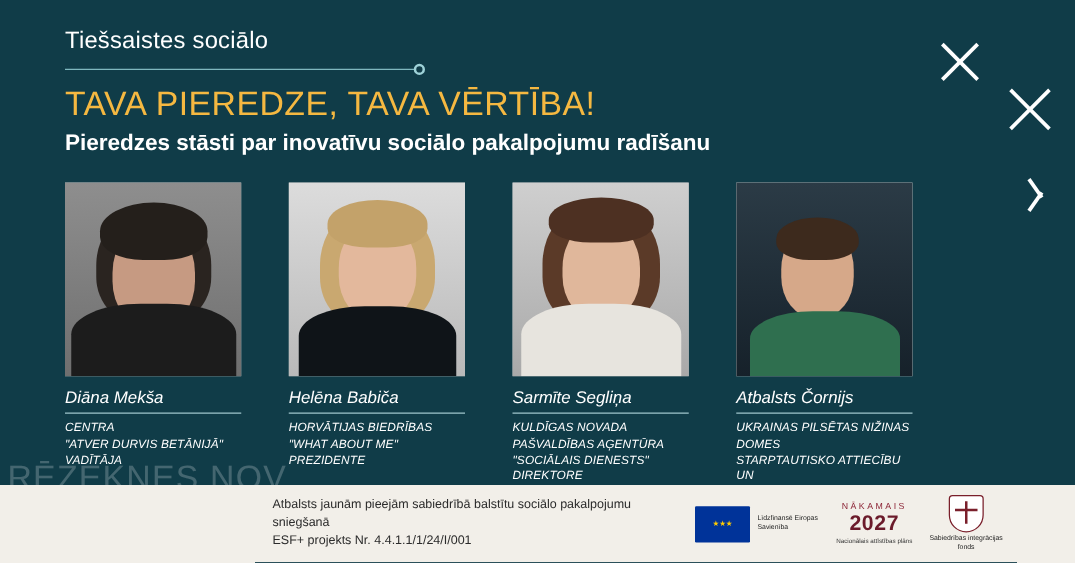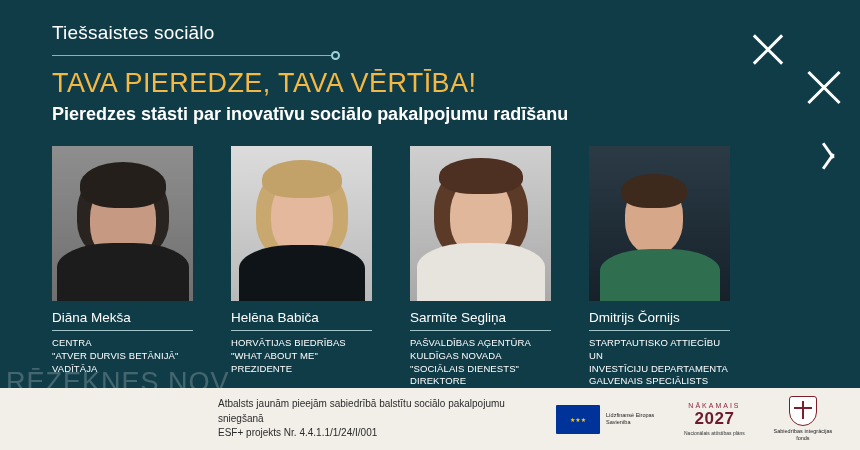--- a/index.html
+++ b/index.html
@@ -53,21 +53,21 @@
   .subtitle {
     position: absolute; left: 52px; top: 104px;
     color: #ffffff; font-size: 18px; font-weight: bold;
   }
 
   
   .speakers {
     position: absolute; left: 52px; top: 146px; width: 770px;
     display: flex; gap: 38px;
   }
-  .speaker { width: 141px; }
+  .speaker { width: 141px; font-style: italic; }
   .photo {
     width: 141px; height: 155px; overflow: hidden; position: relative;
     background: #c8c8c8;
   }
   .sp-name {
     margin-top: 9px; color: #ffffff; font-size: 13.5px;
   }
   .sp-rule { margin-top: 5px; width: 100%; height: 1px; background: #9fc5cb; }
   .sp-role {
     margin-top: 6px; color: #ffffff; font-size: 9.5px; line-height: 1.35;
@@ -76,21 +76,21 @@
 
   
   .footer {
     position: absolute; left: 0; bottom: 0; width: 860px; height: 62px;
     background: #f2efe9;
     display: flex; align-items: center;
   }
   .foot-text {
     margin-left: 218px; width: 330px; color: #2b2b2b; font-size: 10px; line-height: 1.45;
   }
-  .foot-logos { display: flex; align-items: center; gap: 26px; margin-left: 8px; }
+  .foot-logos { display: flex; align-items: center; gap: 11px; margin-left: 8px; }
   .logo-eu { display: flex; align-items: center; gap: 6px; }
   .eu-flag {
     width: 44px; height: 29px; background: #003399; position: relative; border-radius: 1px;
   }
   .eu-stars {
     position: absolute; inset: 0; color: #ffcc00; font-size: 6px;
     display: flex; align-items: center; justify-content: center;
   }
   .eu-cap { font-size: 5.5px; color: #1a1a1a; line-height: 1.25; width: 52px; }
   .logo-2027 { text-align: center; color: #6b1b2b; }
@@ -207,37 +207,38 @@
         <div class="face bg3">
           <div class="hair" style="width:94px;height:102px;top:14px;background:#5b3a28;"></div>
           <div class="head" style="width:62px;height:80px;top:30px;background:#e0b79b;"></div>
           <div class="hair" style="width:84px;height:36px;top:12px;background:#4d3022;"></div>
           <div class="body" style="width:128px;height:58px;background:#e7e4de;"></div>
         </div>
       </div>
       <div class="sp-name">Sarmīte Segliņa</div>
       <div class="sp-rule"></div>
       <div class="sp-role">
+        <div>KULDĪGAS NOVADA</div>
         <div>PAŠVALDĪBAS AĢENTŪRA</div>
-        <div>KULDĪGAS NOVADA</div>
         <div>"SOCIĀLAIS DIENESTS" DIREKTORE</div>
       </div>
     </div>
 
     <div class="speaker">
       <div class="photo">
         <div class="face bg4">
           <div class="head" style="width:58px;height:74px;top:34px;left:46%;background:#d6a889;"></div>
           <div class="hair" style="width:66px;height:34px;top:28px;left:46%;background:#3d2a1d;"></div>
           <div class="body" style="width:120px;height:52px;background:#2f6f4f;"></div>
         </div>
       </div>
-      <div class="sp-name">Dmitrijs Čornijs</div>
-      <div class="sp-rule"></div>
-      <div class="sp-role">
+      <div class="sp-name">Atbalsts Čornijs</div>
+      <div class="sp-rule"></div>
+      <div class="sp-role">
+        <div>UKRAINAS PILSĒTAS NIŽINAS DOMES</div>
         <div>STARPTAUTISKO ATTIECĪBU UN</div>
         <div>INVESTĪCIJU DEPARTAMENTA</div>
         <div>GALVENAIS SPECIĀLISTS</div>
       </div>
     </div>
 
   </div>
 
   <div class="watermark">RĒZEKNES NOV</div>
 

